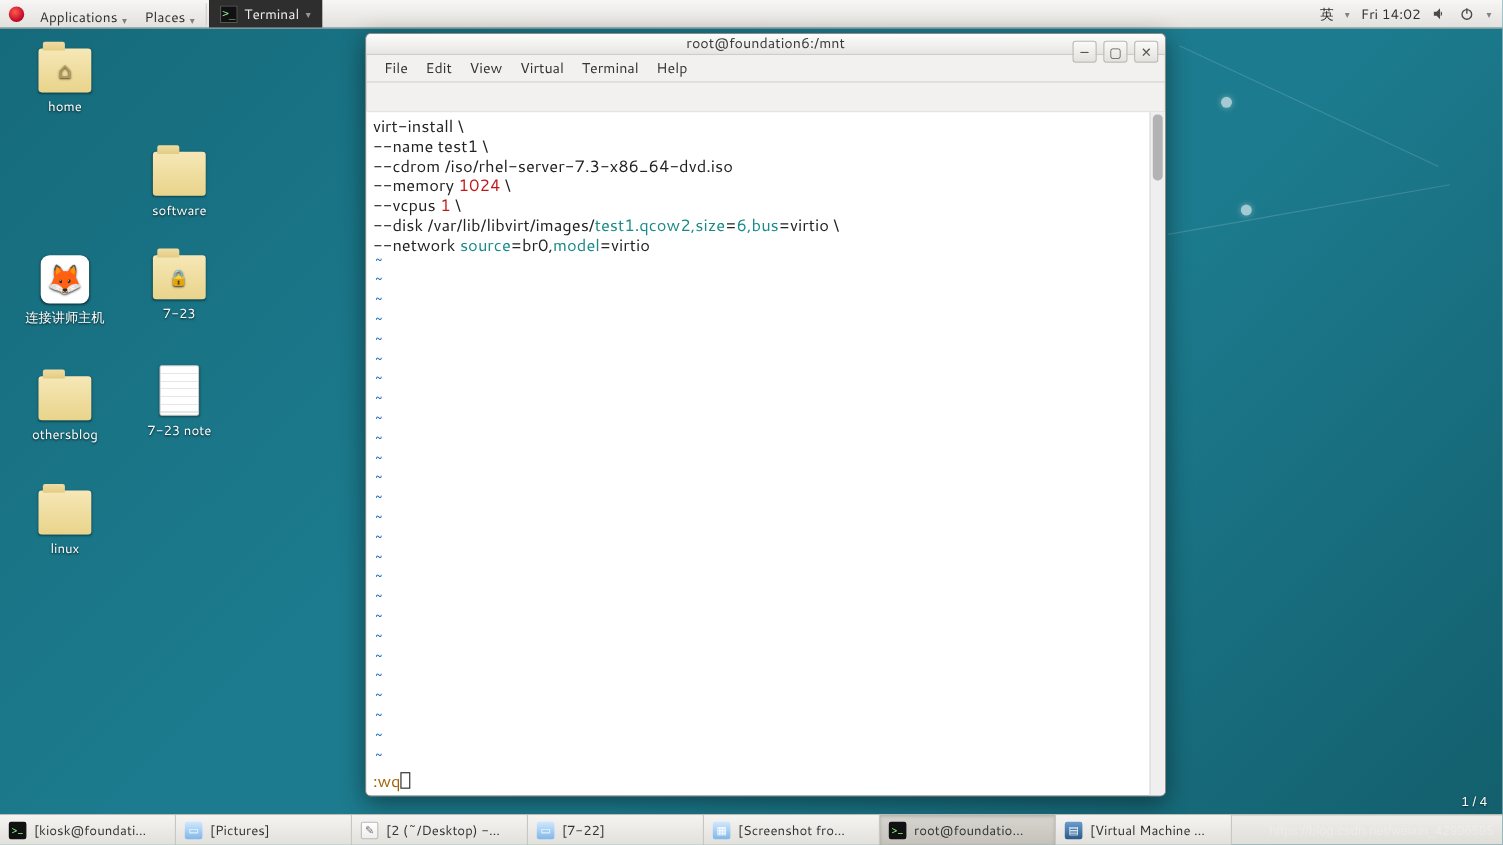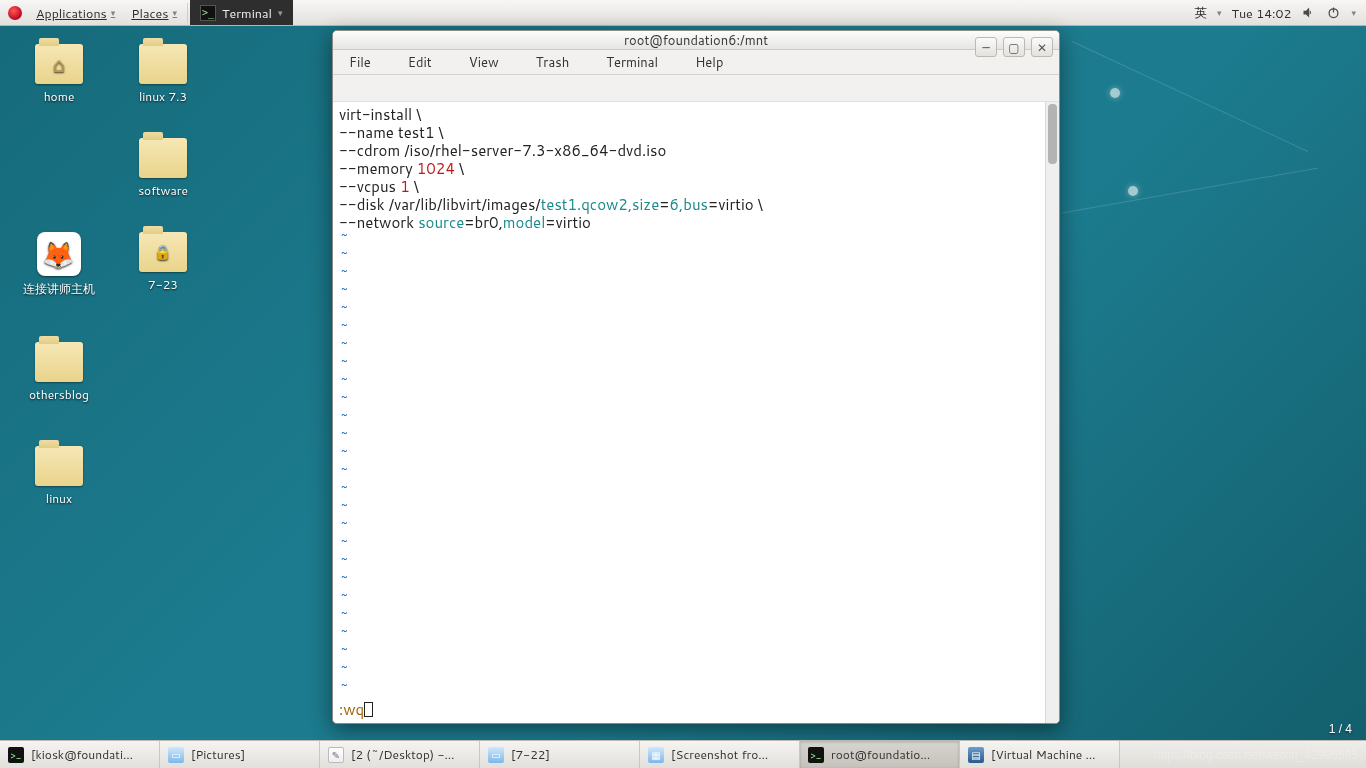--- a/index.html
+++ b/index.html
@@ -13,21 +13,21 @@
   .wp-dot  { position:absolute; width:10px; height:10px; border-radius:50%;
              background:rgba(255,255,255,.6); box-shadow:0 0 6px rgba(255,255,255,.4);}
   
   .top-panel {
     position:absolute; top:0; left:0; right:0; height:26px;
     background:linear-gradient(#f7f6f5,#e3e1dd); border-bottom:1px solid #b8b5b0;
     display:flex; align-items:center; font-size:12.5px; color:#2e2e2e;
   }
   .top-panel .redhat-icon { width:14px;height:14px;margin:0 6px 0 8px;border-radius:50%;
     background:radial-gradient(circle at 40% 35%,#ff5a4d,#c8102e 60%,#7a0010); }
-  .top-panel .item { padding:0 8px; height:100%; display:flex; align-items:center; gap:4px; cursor:default;text-decoration:underline;}
+  .top-panel .item { padding:0 8px; height:100%; display:flex; align-items:flex-end; gap:4px; cursor:default;}
   .top-panel .caret { font-size:9px; opacity:.55;}
   .top-panel .sep { width:1px;height:20px;background:#cfccc7;margin:0 2px;}
   .top-panel .task-term { display:flex;align-items:center;gap:6px;padding:0 10px;
     background:#2e2e2e;color:#eee;height:100%;}
   .top-panel .task-term .tico{width:16px;height:16px;background:#111;border:1px solid #555;display:flex;
     align-items:center;justify-content:center;color:#9be89b;font:10px monospace;}
   .top-panel .spacer{flex:1;}
   .top-panel .right{display:flex;align-items:center;gap:10px;padding-right:10px;}
   .sys-ico{width:15px;height:15px;display:inline-flex;align-items:center;justify-content:center;color:#4a4a4a;}
   
@@ -56,21 +56,21 @@
   .termwin{position:absolute;top:30px;left:332px;width:728px;height:694px;
     background:#f2f1f0;border:1px solid #8b8b87;border-radius:5px;box-shadow:0 6px 22px rgba(0,0,0,.45);
     display:flex;flex-direction:column;overflow:hidden;}
   .termwin .titlebar{height:32px;background:linear-gradient(#fdfdfc,#e6e5e2);
     display:flex;align-items:flex-start;justify-content:center;border-bottom:1px solid #cfccc7;position:relative;
     font-size:13px;color:#3a3a3a;}
   .winbtns{position:absolute;right:6px;top:6px;display:flex;gap:6px;}
   .winbtn{width:22px;height:20px;border:1px solid #bcb9b4;border-radius:3px;
     background:linear-gradient(#fafaf9,#e4e2de);display:flex;align-items:center;justify-content:center;
     font-size:12px;color:#555;cursor:pointer;}
-  .menubar{height:28px;display:flex;align-items:flex-end;gap:21px;padding:0 8px;
+  .menubar{height:28px;display:flex;align-items:flex-end;gap:0;padding:0 8px;
     border-bottom:1px solid #d4d1cc;font-size:13px;color:#333;}
   .menubar span{padding:3px 8px;border-radius:3px;cursor:default;}
   .term-body{flex:1;background:#fff;border-top:1px solid #e2e0db;display:flex;margin-top:26px;}
   .editor{flex:1;padding:4px 6px;font:15px/18px "DejaVu Sans Mono","Liberation Mono",monospace;
     color:#222;white-space:pre;overflow:hidden;position:relative;}
   .editor .tilde{color:#1f6fbf;}
   .editor .red{color:#c01818;}
   .editor .teal{color:#188a8a;}
   .cursor-box{display:inline-block;border:1px solid #222;width:9px;height:15px;vertical-align:-2px;}
   .scrollbar{width:14px;background:#efefef;display:flex;flex-direction:column;border-left:1px solid #dadada;}
@@ -117,21 +117,21 @@
   <div class="sep"></div>
   <div class="task-term">
     <span class="tico">&gt;_</span>
     <span>Terminal</span>
     <span class="caret">▾</span>
   </div>
   <div class="spacer"></div>
   <div class="right">
     <span>英</span>
     <span class="caret">▾</span>
-    <span>Tue 14:02</span>
+    <span>Fri 14:02</span>
     <span class="sys-ico">
       <svg width="15" height="15" viewBox="0 0 24 24" fill="currentColor">
           <path d="M4 9v6h4l5 5V4L8 9H4zm12 3a4 4 0 0 0-2-3.5v7A4 4 0 0 0 16 12z"></path>
         </svg>
     </span>
     <span class="sys-ico">
       <svg width="15" height="15" viewBox="0 0 24 24" fill="none" stroke="currentColor" stroke-width="2">
           <circle cx="12" cy="13" r="7"></circle>
           <line x1="12" y1="4" x2="12" y2="12"></line>
         </svg>
@@ -157,54 +157,52 @@
       </div>
     <div>linux</div>
   </div>
   <div class="dicon" style="top:316px;left:14px;">
     <div class="glyph folder">
         <div class="inner"></div>
       </div>
     <div>othersblog</div>
   </div>
 
-  <div class="dicon" style="top:18px;left:118px;">
+  <div class="dicon" style="top:112px;left:118px;">
     <div class="glyph folder">
         <div class="inner"></div>
       </div>
-    <div>linux 7.3</div>
-  </div>
-  <div class="dicon" style="top:112px;left:118px;">
-    <div class="glyph folder">
-        <div class="inner"></div>
-      </div>
     <div>software</div>
   </div>
   <div class="dicon" style="top:206px;left:118px;">
     <div class="glyph folder">
         <div class="inner" style="font-size:14px;color:#8a7a44;">🔒</div>
       </div>
     <div>7-23</div>
+  </div>
+  <div class="dicon" style="top:306px;left:118px;">
+    <div class="note-pg"></div>
+    <div>7-23 note</div>
   </div>
 </div>
 
 <div class="termwin">
   <div class="titlebar">
     <span>root@foundation6:/mnt</span>
     <div class="winbtns">
       <div class="winbtn">─</div>
       <div class="winbtn">▢</div>
       <div class="winbtn">✕</div>
     </div>
   </div>
   <div class="menubar">
     <span>File</span>
     <span>Edit</span>
     <span>View</span>
-    <span>Trash</span>
+    <span>Virtual</span>
     <span>Terminal</span>
     <span>Help</span>
   </div>
   <div class="term-body">
     <div class="editor"><span>virt-install \</span>
 <span>--name test1 \</span>
 <span>--cdrom /iso/rhel-server-7.3-x86_64-dvd.iso</span>
 <span><span>--memory </span><span class="red">1024</span><span> \</span></span>
 <span><span>--vcpus </span><span class="red">1</span><span> \</span></span>
 <span><span>--disk /var/lib/libvirt/images/</span><span class="teal">test1.qcow2,size</span><span>=</span><span class="teal">6,bus</span><span>=virtio \</span></span>

